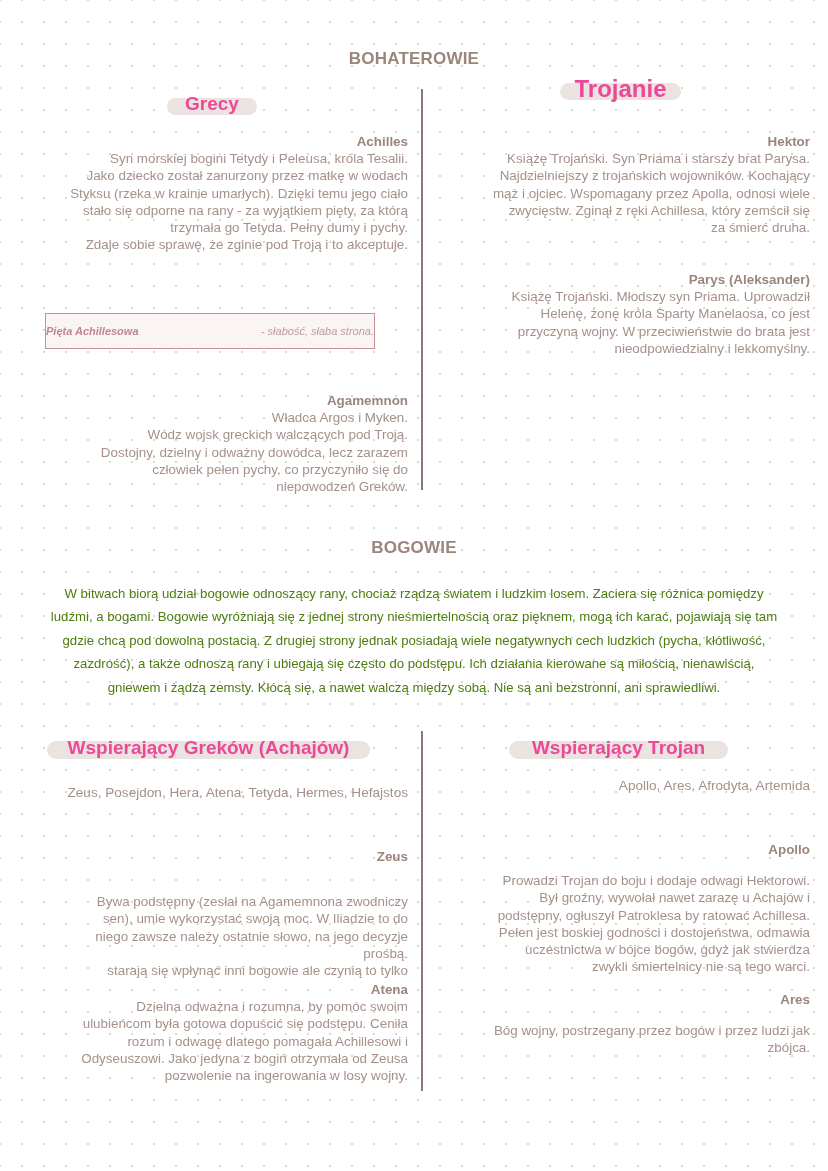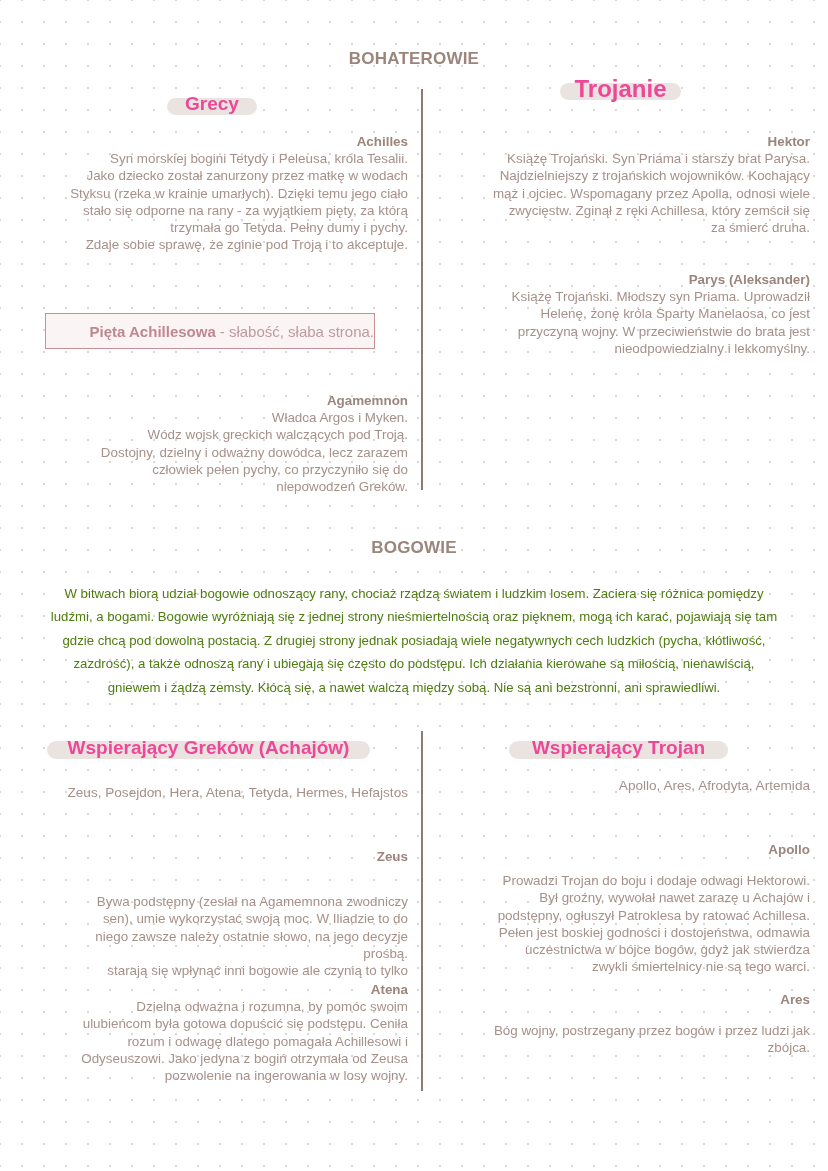--- a/index.html
+++ b/index.html
@@ -28,22 +28,22 @@
     .block {
       position: absolute; text-align: right; font-size: 13.4px; line-height: 17.2px;
       color: #a6918a;
     }
     .block .name { font-weight: bold; color: #9b857c; display: block; }
     .block .line { display: block; white-space: nowrap; }
     .divider { position: absolute; left: 421px; width: 2px; background: #8a7a72; }
     .callout {
       position: absolute; left: 45px; top: 313px; width: 330px; height: 36px;
       border: 1.5px solid #c78f96; background: #fbf4f4; box-sizing: border-box;
-      display: flex; align-items: center; justify-content: flex-end;
-      font-size: 15px; color: #c09aa0;
+      display: flex; align-items: center; justify-content: space-between;
+      font-size: 11px; color: #c09aa0; font-style: italic;
     }
     .callout b { color: #bf8790; margin-right: 4px; }
     .para {
       position: absolute; left: 0; width: 828px; text-align: center;
       font-size: 13.2px; line-height: 23.4px; color: #4d7c0f;
     }
     .para .line { display: block; white-space: nowrap; }
   </style>
 </head>
 <body>

